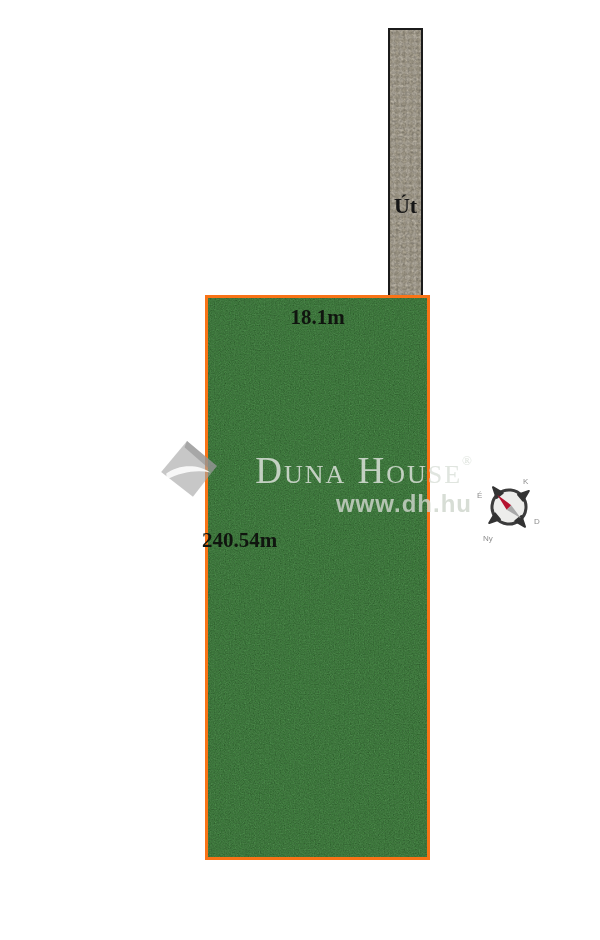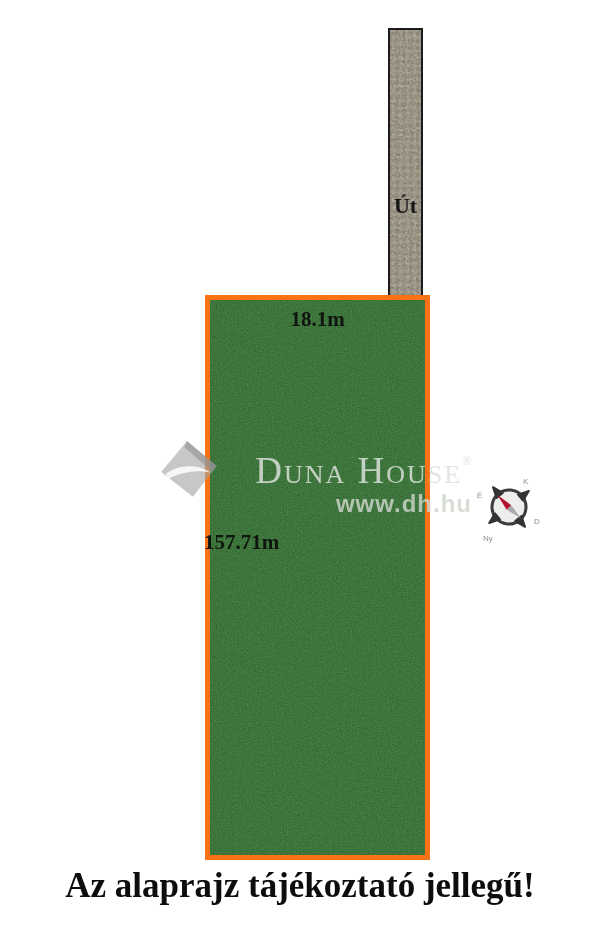--- a/index.html
+++ b/index.html
@@ -15,21 +15,21 @@
     background:#d8d0be;
   }
   .road svg{display:block;width:100%;height:100%;}
   .road-label{
     position:absolute;left:0;top:163px;width:100%;text-align:center;
     font-weight:bold;font-size:22px;color:#161616;letter-spacing:0;
   }
   
   .plot{
     position:absolute;left:205px;top:295px;width:225px;height:565px;
-    border:5px solid #f97316;box-sizing:border-box;background:#2d7c2b;
+    border:3px solid #f97316;box-sizing:border-box;background:#2d7c2b;
   }
   .plot .fill{position:absolute;left:0;top:0;width:100%;height:100%;display:block;}
   .dim-top{
     position:absolute;left:0;top:7px;width:100%;text-align:center;
     font-weight:bold;font-size:21px;color:#10150f;
   }
   .dim-left{
     position:absolute;left:-6px;top:230px;
     font-weight:bold;font-size:21px;color:#10150f;white-space:nowrap;
   }
@@ -91,21 +91,21 @@
         <filter id="gnl" x="0" y="0" width="100%" height="100%">
           <feTurbulence type="fractalNoise" baseFrequency="0.8" numOctaves="2" seed="11" stitchTiles="stitch"></feTurbulence>
           <feColorMatrix type="matrix" values="0 0 0 0 0.35  0 0 0 0 0.75  0 0 0 0 0.35  0.16 0.16 0.16 0 0"></feColorMatrix>
         </filter>
       </defs>
       <rect width="100%" height="100%" fill="#2d7c2b"></rect>
       <rect width="100%" height="100%" filter="url(#gnd)"></rect>
       <rect width="100%" height="100%" filter="url(#gnl)"></rect>
     </svg>
     <div class="dim-top">18.1m</div>
-    <div class="dim-left">157.71m</div>
+    <div class="dim-left">240.54m</div>
   </div>
 
   <svg class="wm-icon" viewBox="0 0 62 62" aria-hidden="true">
     <g transform="rotate(-4 31 31)">
       <path d="M31 3 L59 30 L33 59 L3 32 Z" fill="rgba(165,165,165,0.62)"></path>
       <path d="M31 3 L59 30 L54 35 L28 9 Z" fill="rgba(140,140,140,0.55)"></path>
       <path d="M8 34 C 20 26, 40 26, 52 36 C 38 32, 22 34, 8 40 Z" fill="rgba(255,255,255,0.85)"></path>
     </g>
   </svg>
   <div class="watermark">
@@ -126,15 +126,14 @@
       <polygon points="51,48 36,41 40,36" fill="#a9a9a9"></polygon>
     </g>
     <g font-family="Liberation Sans, sans-serif" font-size="8" fill="#8e8e8e">
       <text x="6" y="29">É</text>
       <text x="52" y="15">K</text>
       <text x="63" y="55">D</text>
       <text x="12" y="72">Ny</text>
     </g>
   </svg>
 
-  <div class="disclaimer">Az alaprajz tájékoztató jellegű!</div>
 
 </div>
 
 </body></html>

